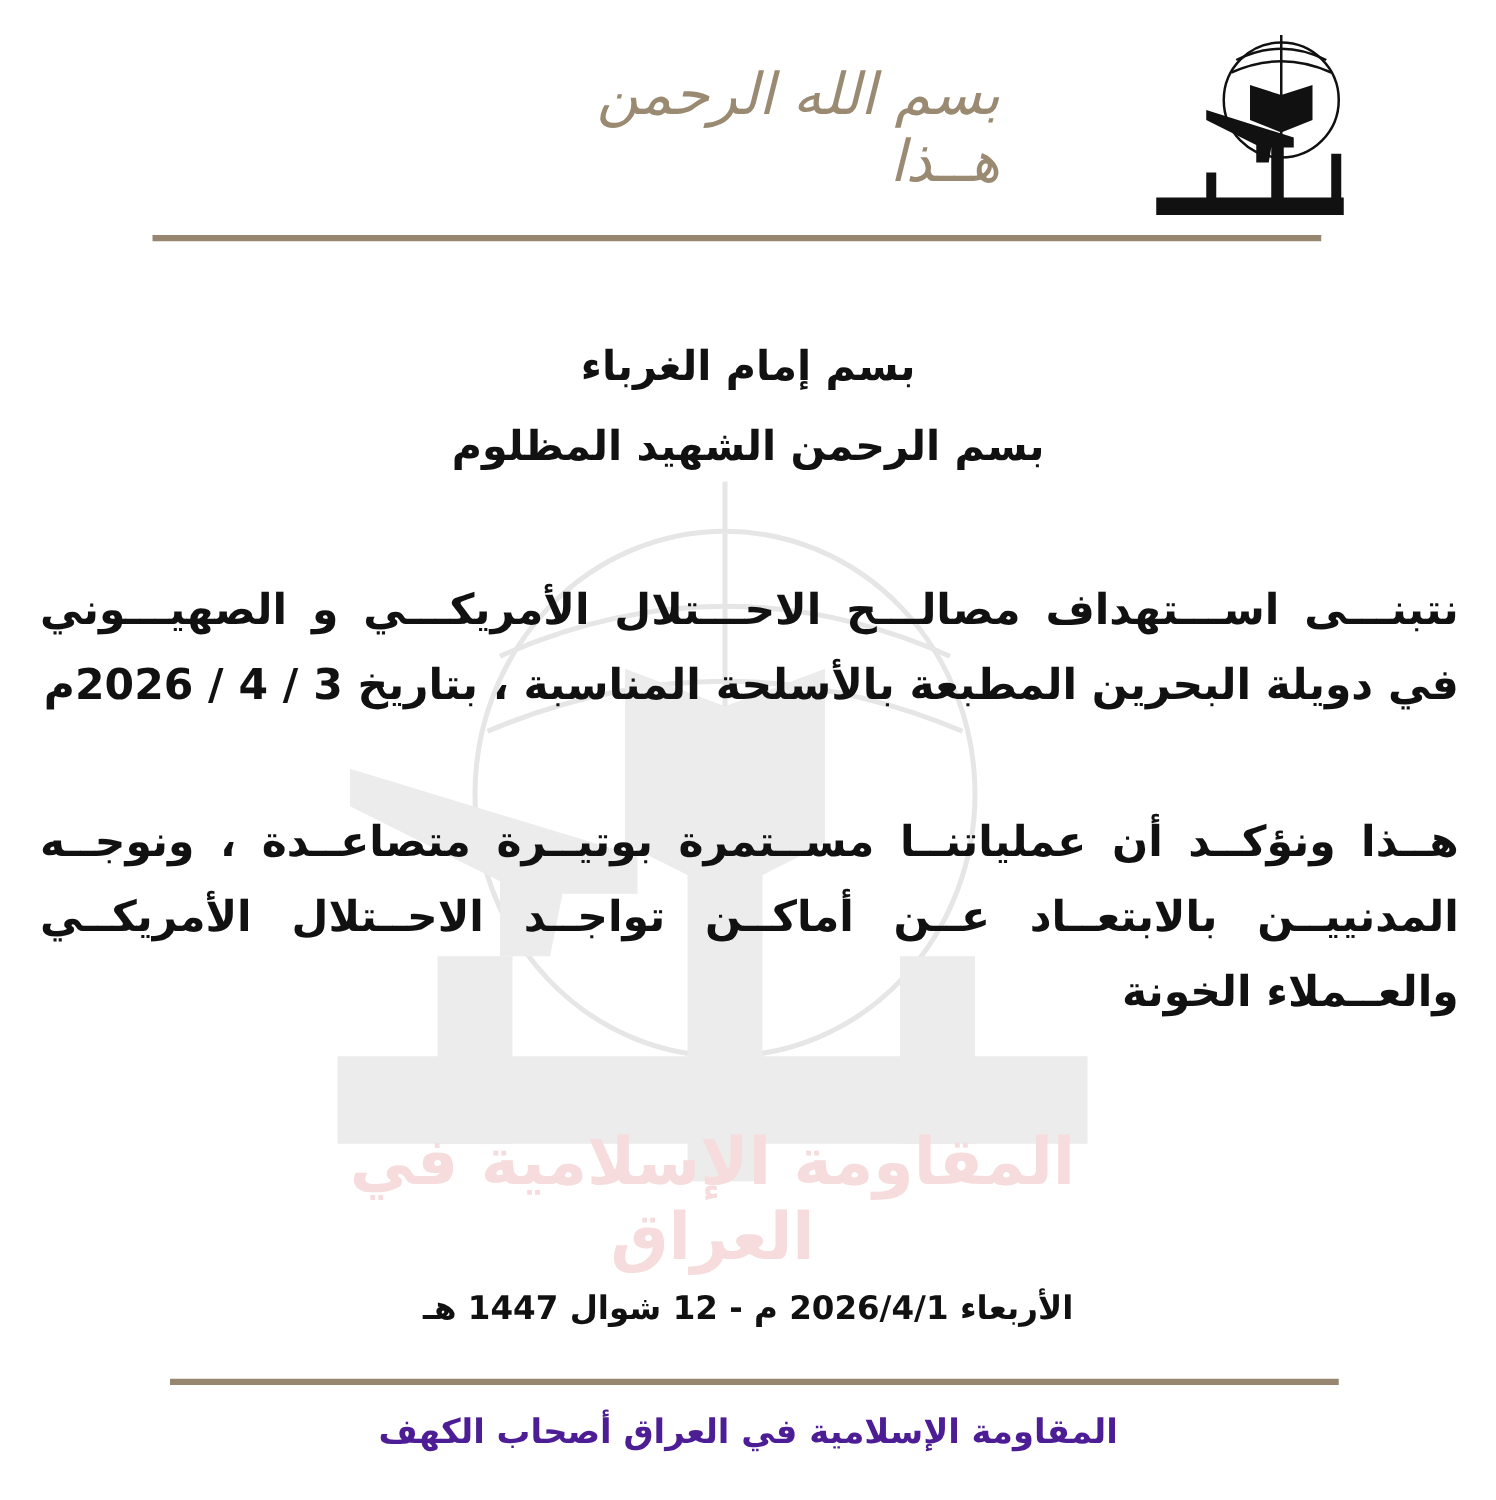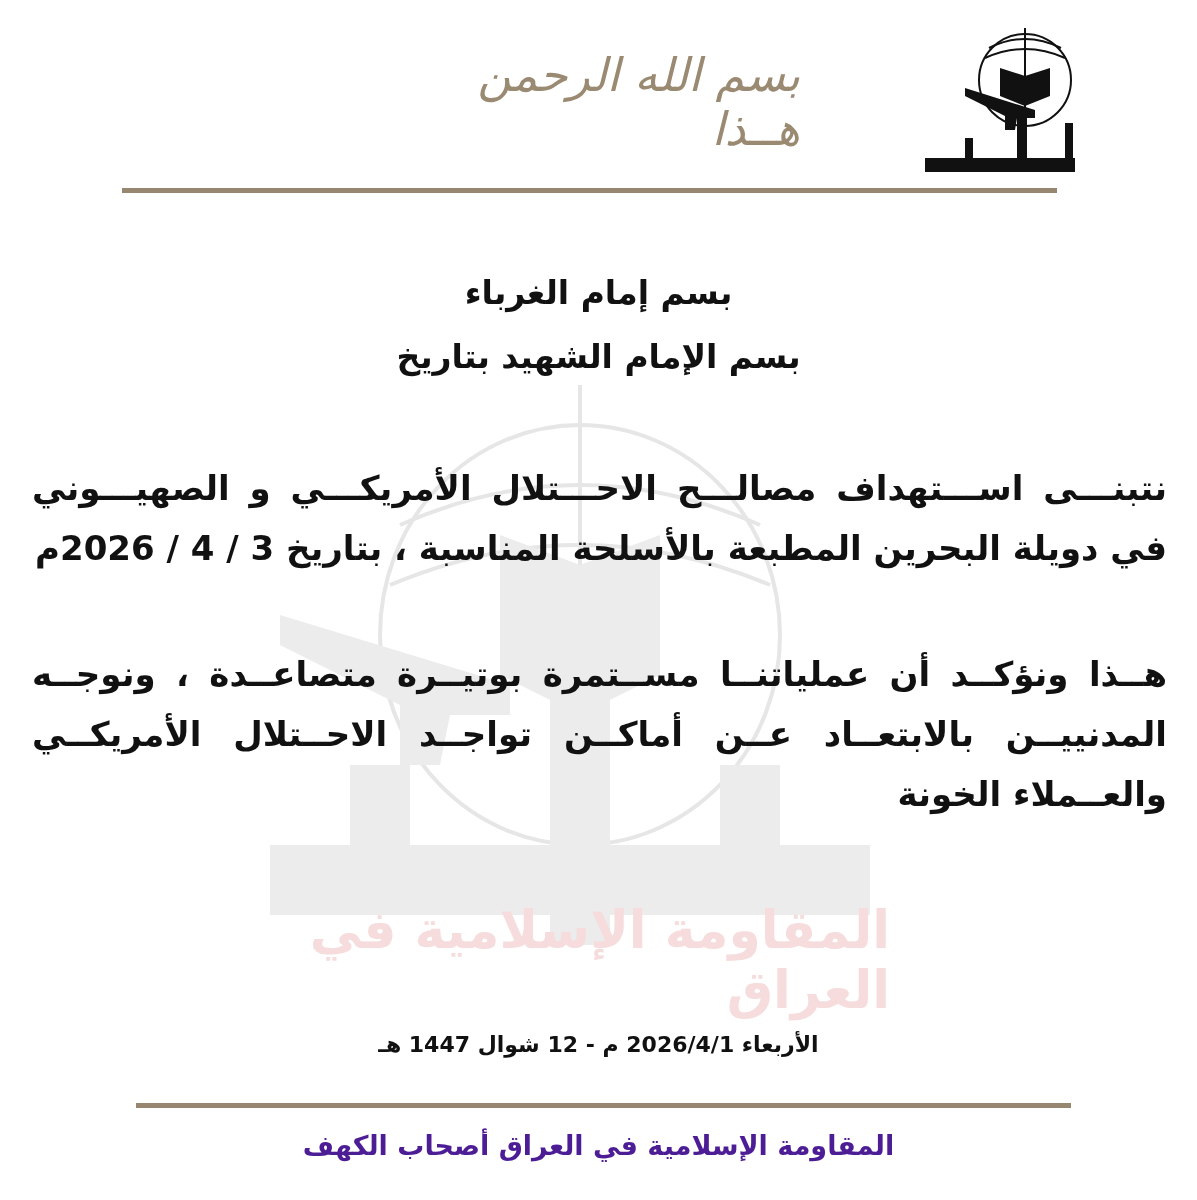--- a/index.html
+++ b/index.html
@@ -19,21 +19,21 @@
     font-size: 46px; color: #9a8a72; font-style: italic; letter-spacing: 1px;
     direction: rtl;
   }
   .rule { background: #978670; height: 5px; }
   .rule-top { left: 122px; top: 188px; width: 935px; }
   .rule-bottom { left: 136px; top: 1103px; width: 935px; }
 
   
   .watermark { left: 250px; top: 385px; width: 640px; height: 600px; pointer-events: none; }
   .wm-text {
-    left: 250px; top: 900px; width: 640px; 
+    left: 250px; top: 900px; width: 640px; text-align: center;
     font-size: 52px; font-weight: bold; color: #f6dcdc; direction: rtl;
   }
 
   
   .heading {
     left: 0; width: 1197px; text-align: center; font-weight: bold;
     font-size: 33px; direction: rtl; line-height: 1;
   }
   .h1 { top: 276px; }
   .h2 { top: 340px; }
@@ -42,21 +42,21 @@
   .para {
     left: 32px; width: 1135px; font-weight: bold; font-size: 34px;
     line-height: 60px; direction: rtl; text-align: justify;
     text-align-last: right;
   }
   .p1 { top: 458px; }
   .p2 { top: 644px; }
 
   .dateline {
     left: 0; width: 1197px; top: 1032px; text-align: center;
-    font-weight: bold; font-size: 22px; direction: rtl;
+    font-weight: bold; font-size: 26px; direction: rtl;
   }
   .footer {
     left: 0; width: 1197px; top: 1130px; text-align: center;
     font-size: 27px; color: #4c1d95; direction: rtl; font-weight: bold;
   }
 </style>
 </head>
 <body>
 
 <svg class="abs watermark" viewBox="0 0 640 600">
@@ -93,21 +93,21 @@
     <rect x="60" y="120" width="8" height="34"></rect>
   </g>
   <text x="108" y="160" text-anchor="middle" font-size="0">أصحاب الكهف</text>
 </svg>
 
 <div class="abs basmala">بسم الله الرحمن هــذا</div>
 
 <div class="abs rule rule-top"></div>
 
 <div class="abs heading h1">بسم إمام الغرباء</div>
-<div class="abs heading h2">بسم الإمام الشهيد بتاريخ</div>
+<div class="abs heading h2">بسم الرحمن الشهيد المظلوم</div>
 
 <div class="abs para p1">نتبنـــى اســـتهداف مصالـــح الاحـــتلال الأمريكـــي و الصهيـــوني في دويلة البحرين المطبعة بالأسلحة المناسبة ، بتاريخ 3 / 4 / 2026م</div>
 <div class="abs para p2">هــذا ونؤكــد أن عملياتنــا مســتمرة بوتيــرة متصاعــدة ، ونوجــه المدنييــن بالابتعــاد عــن أماكــن تواجــد الاحــتلال الأمريكــي والعــملاء الخونة</div>
 
 <div class="abs dateline">الأربعاء 2026/4/1 م  -  12 شوال 1447 هـ</div>
 
 <div class="abs rule rule-bottom"></div>
 
 <div class="abs footer">المقاومة الإسلامية في العراق أصحاب الكهف</div>
 

